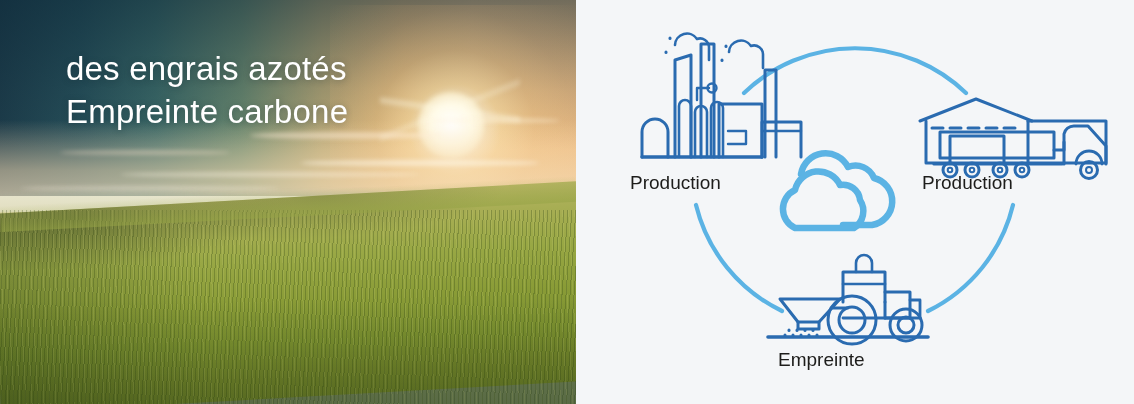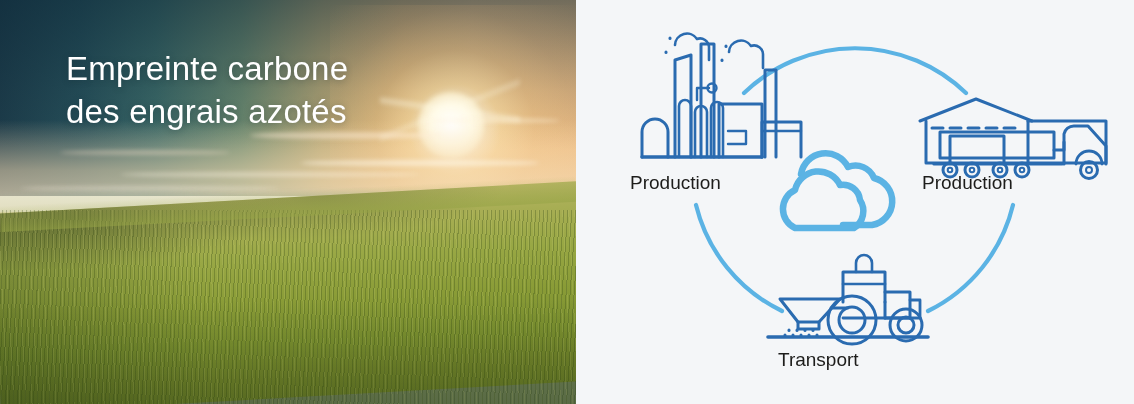--- a/index.html
+++ b/index.html
@@ -179,22 +179,22 @@
     <div class="tree-clump t3"></div>
     <div class="tree-clump t1"></div>
 
     <div class="field"></div>
     <div class="field-shade"></div>
     <div class="field-texture"></div>
     <div class="field-top-edge"></div>
     <div class="field-vignette"></div>
 
     <div class="headline">
+      <span class="ln">des engrais azotés</span>
       <span class="ln">Empreinte carbone</span>
-      <span class="ln">des engrais azotés</span>
     </div>
   </div>
 
   <div class="diagram-panel">
 
     <svg class="diagram-svg" viewBox="0 0 558 404">
 
       <g fill="none" stroke="#5bb3e4" stroke-width="4.2" stroke-linecap="round">
 
         <path d="M 168 93 A 160 160 0 0 1 390 93"></path>
@@ -324,16 +324,16 @@
                  A 21 21 0 0 1 219 190
                  A 24 24 0 0 1 264 185
                  A 17 17 0 0 1 284 200
                  A 20 20 0 0 1 278 228
                  Z"></path>
       </g>
     </svg>
 
     <div class="node-label lbl-production">Production</div>
     <div class="node-label lbl-transport">Production</div>
-    <div class="node-label lbl-epandage">Transport</div>
+    <div class="node-label lbl-epandage">Empreinte</div>
 
   </div>
 </div>
 
 </body></html>

